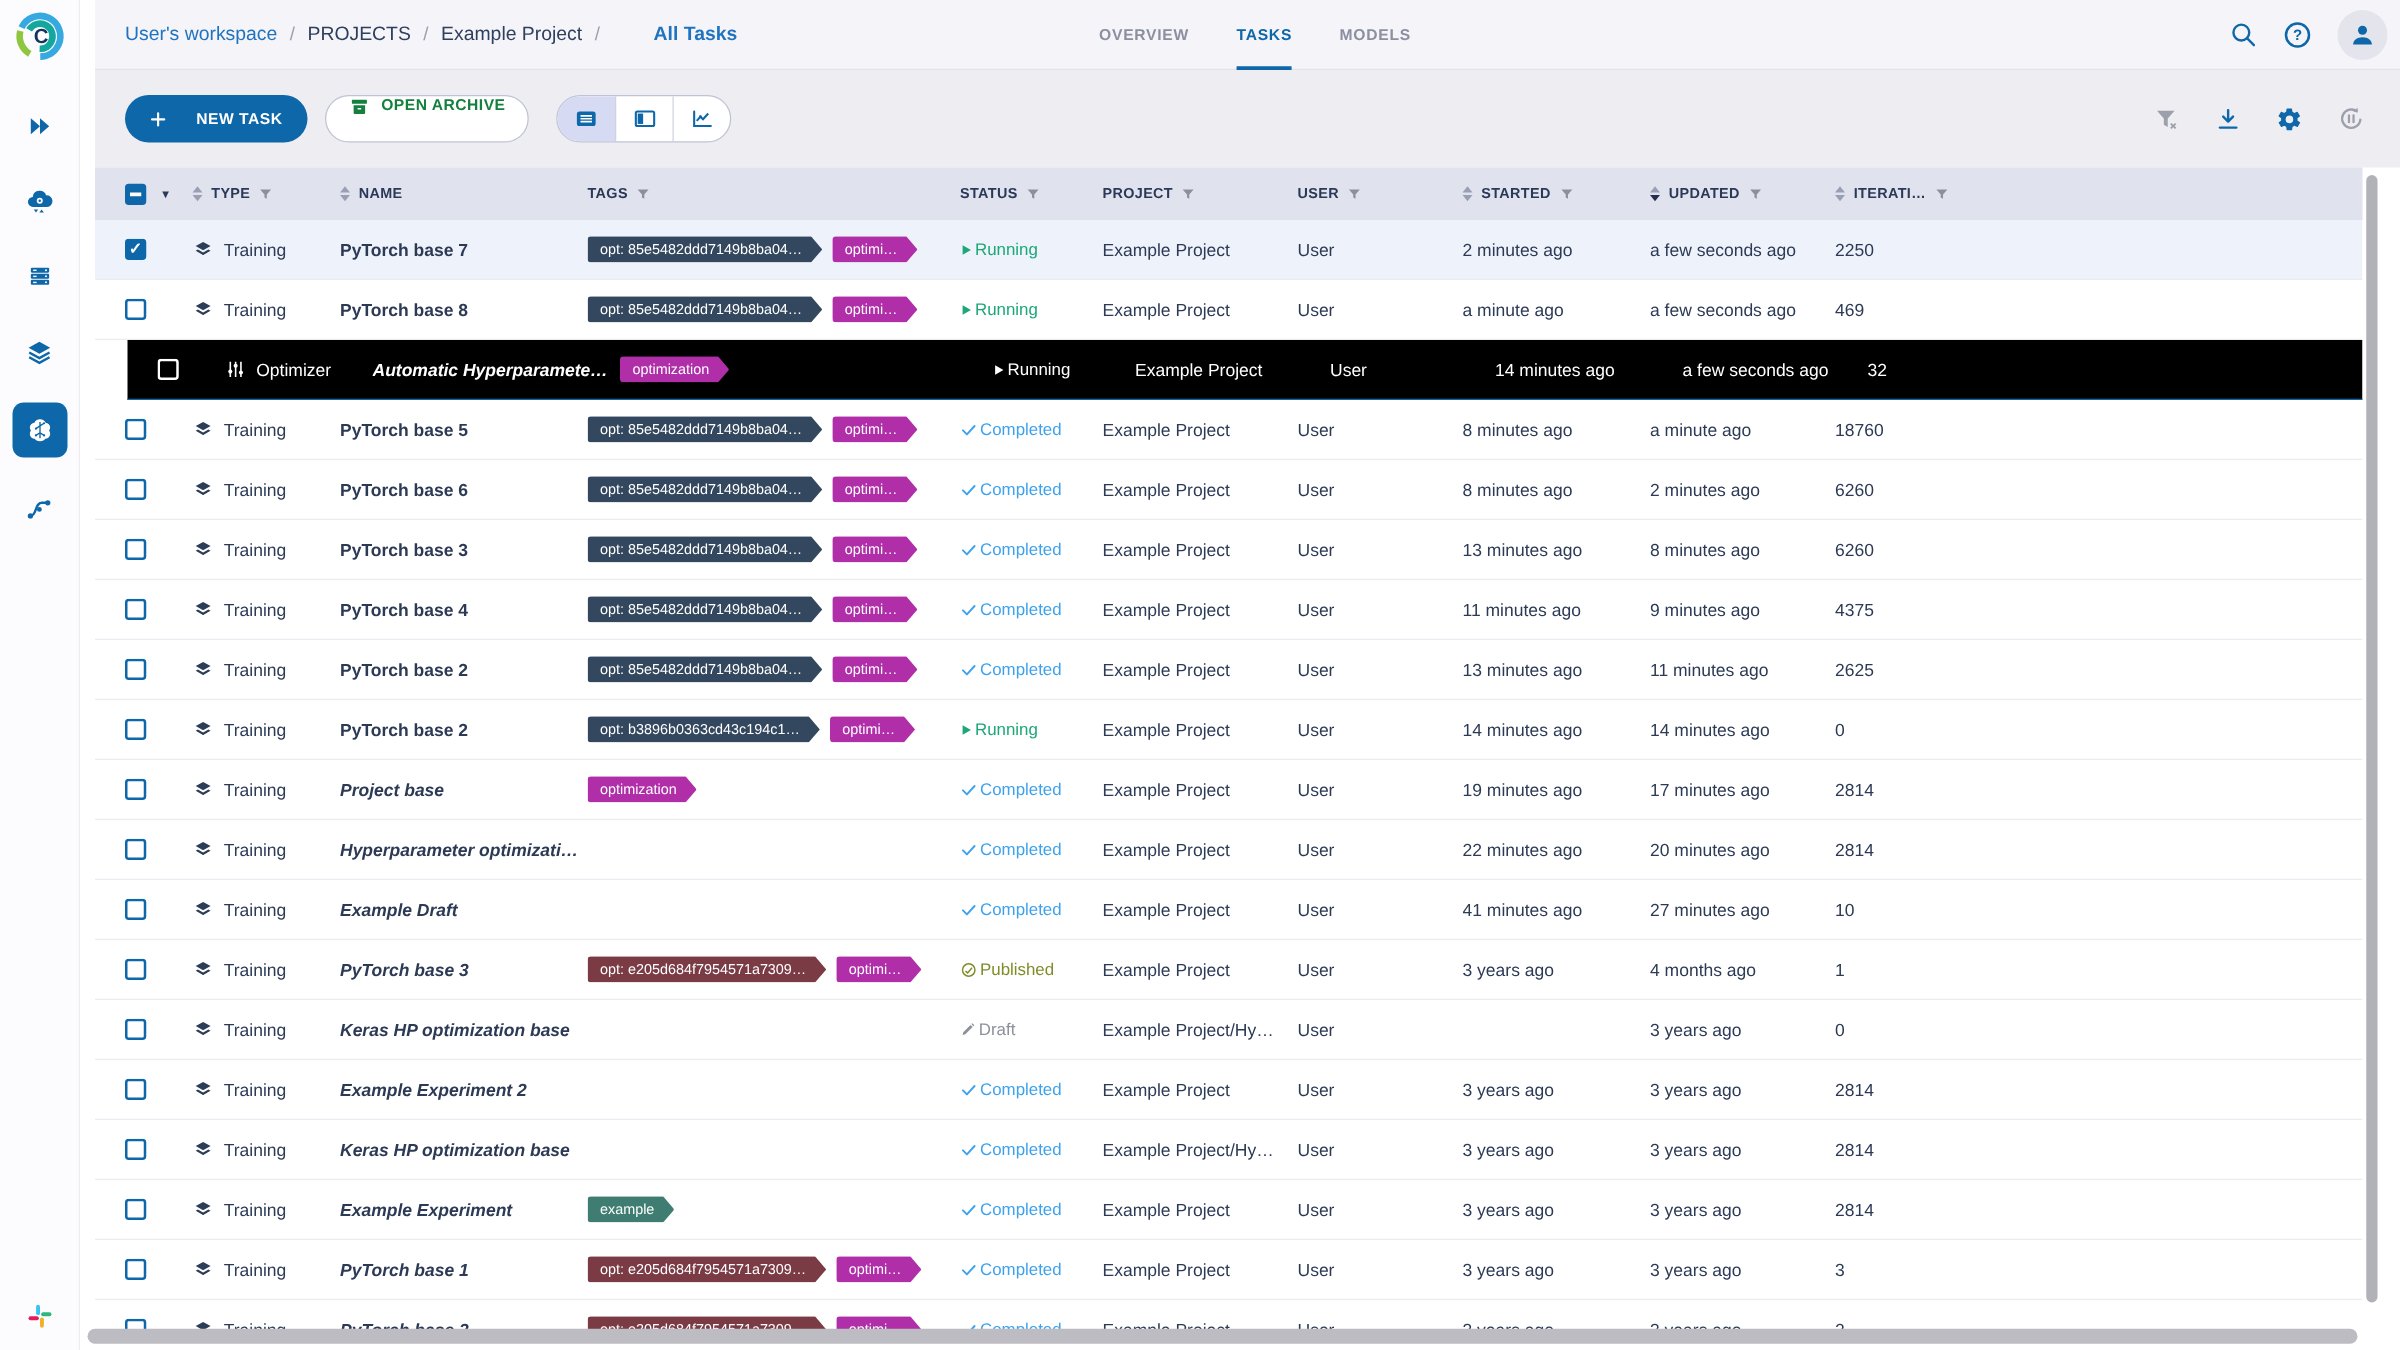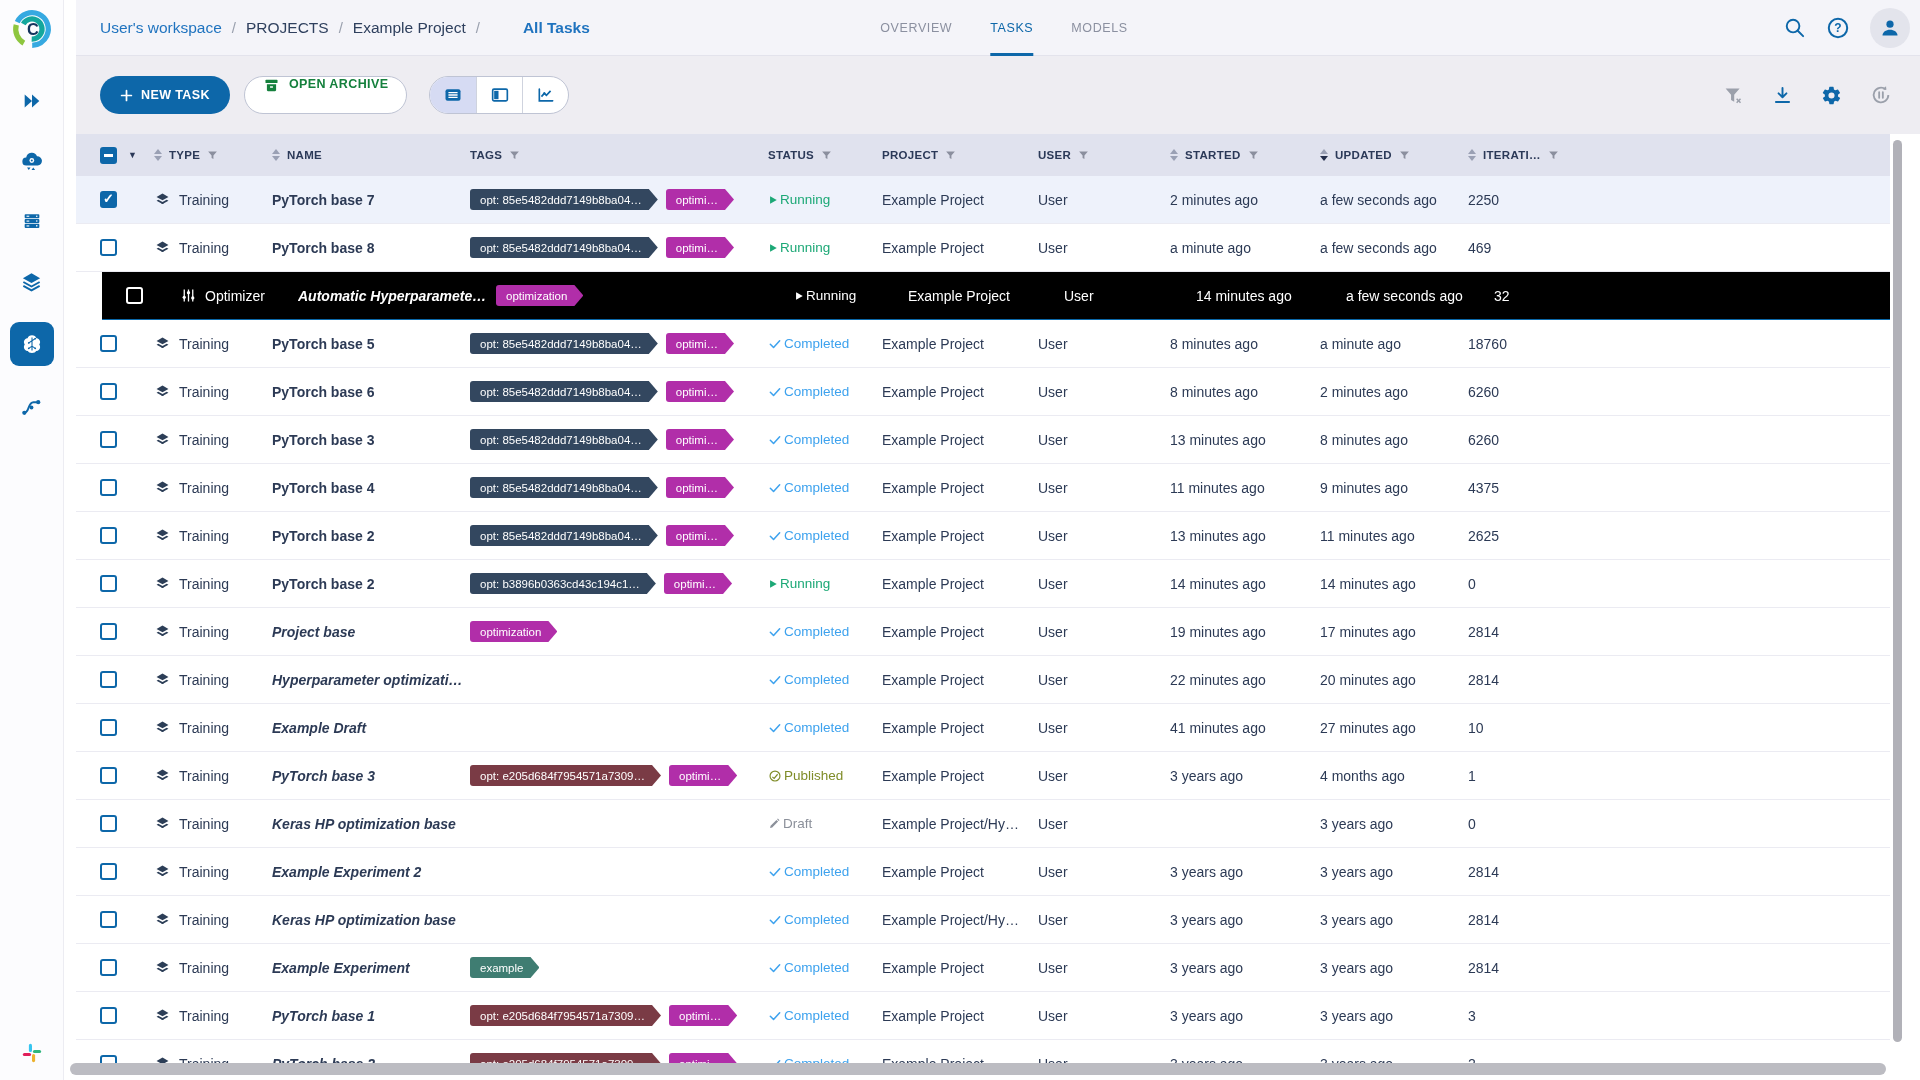--- a/index.html
+++ b/index.html
@@ -19,29 +19,29 @@
   .main { position:absolute; left:76px; top:0; width:1856px; height:764px; }
 
   
   .topbar { position:relative; height:56px; background:#f4f4f9; border-bottom:1px solid #e3e3ec; display:flex; align-items:center; padding:0 22px 0 24px; }
   .breadcrumb { display:flex; align-items:center; gap:10px; font-size:15.5px; }
   .crumb { color:#2f405e; cursor:pointer; }
   .crumb.link { color:#1f73bf; }
   .crumb.active { color:#1f73bf; font-weight:bold;margin-left:33px; }
   .crumb-sep { color:#9aa0ae; font-size:15px; }
   .tabs { position:absolute; left:50%; transform:translateX(-50%); top:0; height:56px; display:flex; gap:38px; }
-  .tab { height:56px; display:flex; align-items:center; font-size:12.5px; font-weight:normal; letter-spacing:.6px; color:#8b90a0; cursor:pointer; border-bottom:3px solid transparent; padding-top:3px; }
+  .tab { height:56px; display:flex; align-items:center; font-size:12.5px; font-weight:bold; letter-spacing:.6px; color:#8b90a0; cursor:pointer; border-bottom:3px solid transparent; padding-top:3px; }
   .tab.active { color:#0d67a9; border-bottom-color:#0d67a9; }
   .top-actions { margin-left:auto; display:flex; align-items:center; gap:20px; }
   .top-icon { color:#0d67a9; cursor:pointer; display:flex; }
   .avatar { width:40px; height:40px; border-radius:50%; background:#e3e4ec; display:flex; align-items:center; justify-content:center; color:#0d67a9; cursor:pointer; }
 
   
   .toolbar { height:78px; background:#eeedf2; display:flex; align-items:center; padding:0 24px; gap:14px; }
-  .btn-primary { height:38px; border:none; border-radius:19px; background:#0d67a9; color:#fff; font-family:inherit; font-size:12.5px; font-weight:bold; letter-spacing:.4px; padding:0 20px; display:flex; align-items:center; gap:8px; cursor:pointer; }
+  .btn-primary { height:38px; border:none; border-radius:19px; background:#0d67a9; color:#fff; font-family:inherit; font-size:12.5px; font-weight:bold; letter-spacing:.4px; padding:0 20px; display:flex; align-items:center; gap:24px; cursor:pointer; }
   .btn-outline { height:38px; border:1px solid #bfc4d4; border-radius:19px; background:#fff; color:#15803d; font-family:inherit; font-size:12.5px; font-weight:bold; letter-spacing:.4px; padding:0 18px; display:flex; align-items:flex-start; gap:9px; cursor:pointer; }
   .view-toggle { margin-left:8px; display:flex; border:1px solid #bfc4d4; border-radius:19px; background:#fff; overflow:hidden; height:38px; }
   .view-seg { width:46px; display:flex; align-items:center; justify-content:center; color:#0d67a9; cursor:pointer; border-left:1px solid #cfd3de; }
   .view-seg:first-child { border-left:none; }
   .view-seg.active { background:#d6dbf3; }
   .toolbar-right { margin-left:auto; display:flex; align-items:center; gap:28px; padding-right:16px; }
   .tb-icon { cursor:pointer; display:flex; }
   .tb-icon.gray { color:#9ba0ab; }
   .tb-icon.blue { color:#0d67a9; }
 

